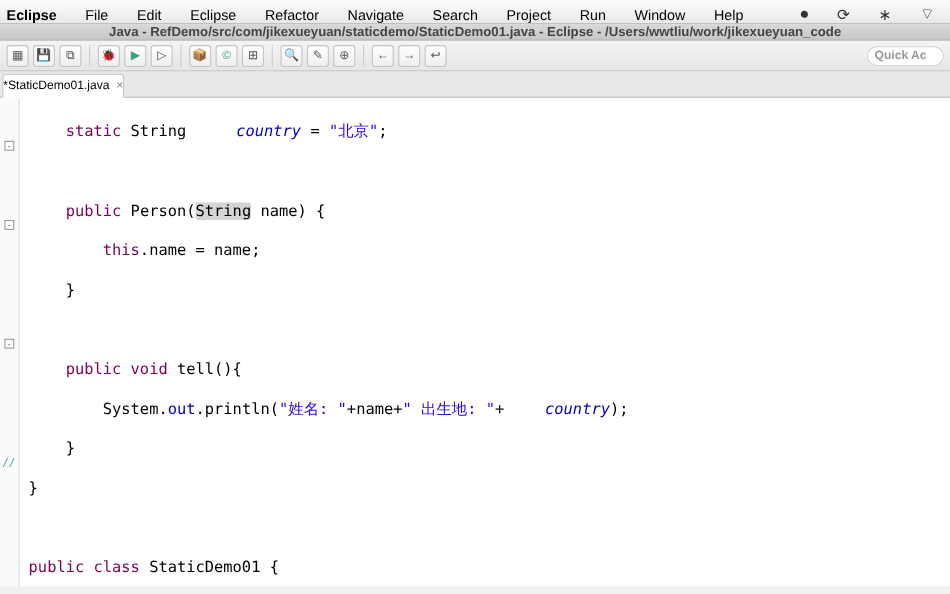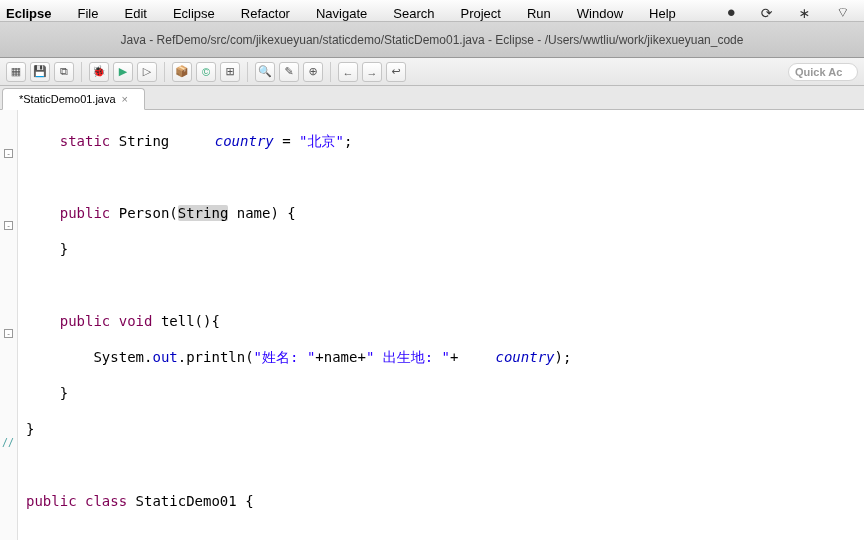--- a/index.html
+++ b/index.html
@@ -17,28 +17,29 @@
   height: 22px;
   background: linear-gradient(#fdfdfd, #e8e8e8);
   border-bottom: 1px solid #bbb;
   padding: 0 6px;
   gap: 26px;
 }
 .menubar .app-name { font-weight: bold; }
 .menubar .spacer { flex: 1; }
 .menubar .status-icon { color: #333; font-size: 14px; }
 .titlebar {
-  height: 36px;
+  height: 15px;
   background: linear-gradient(#d8d8d8, #c7c7c7);
   border-bottom: 1px solid #999;
   color: #444;
   font-size: 12px;
   display: flex;
   align-items: center;
   justify-content: center;
+  font-weight: bold;
 }
 .toolbar {
   height: 28px;
   background: linear-gradient(#f4f4f4, #e6e6e6);
   border-bottom: 1px solid #bbb;
   display: flex;
   align-items: center;
   padding: 0 6px;
   gap: 4px;
   overflow: hidden;
@@ -74,21 +75,21 @@
   display: flex;
   align-items: flex-end;
   padding-left: 2px;
 }
 .tab {
   height: 22px;
   background: #fff;
   border: 1px solid #bbb;
   border-bottom: 1px solid #fff;
   border-radius: 4px 4px 0 0;
-  padding: 0 16px;
+  padding: 0 0;
   display: flex;
   align-items: center;
   gap: 6px;
   font-size: 11px;
   position: relative;
   top: 1px;
 }
 .tab .close { color: #888; cursor: default; }
 .editor-wrap {
   display: flex;
@@ -199,20 +200,21 @@
   <div class="gutter">
     <div class="gutter-fold" style="top:39px">-</div>
     <div class="gutter-fold" style="top:111px">-</div>
     <div class="gutter-fold" style="top:219px">-</div>
     <div class="gutter-comment" style="top:327px">//</div>
   </div>
   <div class="editor">
 <div class="line"><span>    </span><span class="kw">static</span><span> String </span><span class="static-field">country</span><span> = </span><span class="str">"北京"</span><span>;</span></div>
 <div class="line"></div>
 <div class="line"><span>    </span><span class="kw">public</span><span> </span><span>Person(</span><span class="hlref">String</span><span> name) {</span></div>
+<div class="line"><span>        </span><span class="kw">this</span><span>.name = name;</span></div>
 <div class="line"><span>    </span><span>}</span></div>
 <div class="line"></div>
 <div class="line"><span>    </span><span class="kw">public</span><span class="kw"> void</span><span> tell(){</span></div>
 <div class="line"><span>        </span><span>System.</span><span class="sys-out">out</span><span>.println(</span><span class="str">"姓名: "</span><span>+name+</span><span class="str">" 出生地: "</span><span>+</span><span class="static-field">country</span><span>);</span></div>
 <div class="line"><span>    </span><span>}</span></div>
 <div class="line"><span>}</span></div>
 <div class="line"></div>
 <div class="line"><span class="kw">public</span><span class="kw"> class</span><span> StaticDemo01 {</span></div>
 
 

